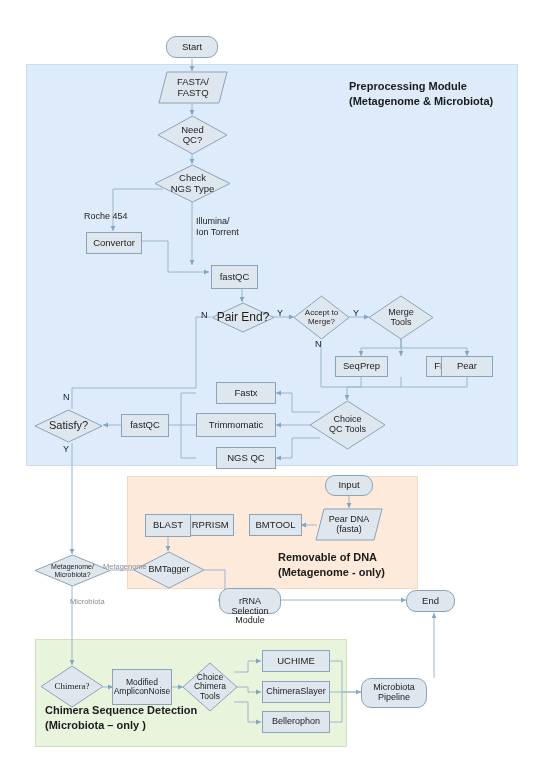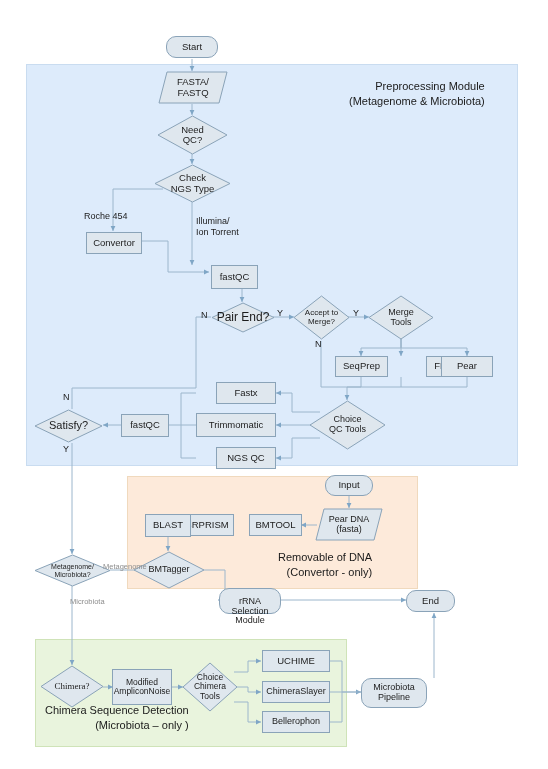--- a/index.html
+++ b/index.html
@@ -14,25 +14,24 @@
     background:#ffffff;
     overflow:hidden;
   }
   
   .module{position:absolute;box-sizing:border-box;}
   .mod-pre{background:#ddebfb;border:1px solid #c9dcf0;}
   .mod-dna{background:#fdeada;border:1px solid #f0d9bd;}
   .mod-chi{background:#e9f4dd;border:1px solid #cfe3b8;}
   .mod-title{
     position:absolute;
-    font-weight:normal;
+    font-weight:bold;
     color:#1a1a1a;
     line-height:1.35;
     white-space:nowrap;
-    text-align:right;
   }
   
   #edges{position:absolute;left:0;top:0;width:548px;height:769px;pointer-events:none;}
   
   .node{
     position:absolute;
     box-sizing:border-box;
     display:flex;
     align-items:center;
     justify-content:center;
@@ -160,21 +159,21 @@
       <path d="M434,678 L434,613" marker-end="url(#ar)"></path>
     </g>
   </svg>
 
   <div class="mod-title" style="left:349px;top:79px;font-size:11px;">
     <div>Preprocessing Module</div>
     <div>(Metagenome &amp; Microbiota)</div>
   </div>
   <div class="mod-title" style="left:278px;top:550px;font-size:11px;">
     <div>Removable of DNA</div>
-    <div>(Convertor - only)</div>
+    <div>(Metagenome - only)</div>
   </div>
   <div class="mod-title" style="left:45px;top:703px;font-size:11px;">
     <div>Chimera Sequence Detection</div>
     <div>(Microbiota – only )</div>
   </div>
 
   <div class="node term" style="left:166px;top:36px;width:52px;height:22px;font-size:9.5px;">Start</div>
 
   <div class="node io" style="left:158px;top:71px;width:70px;height:33px;font-size:9.5px;">
     <svg width="70" height="33" viewBox="0 0 70 33">

